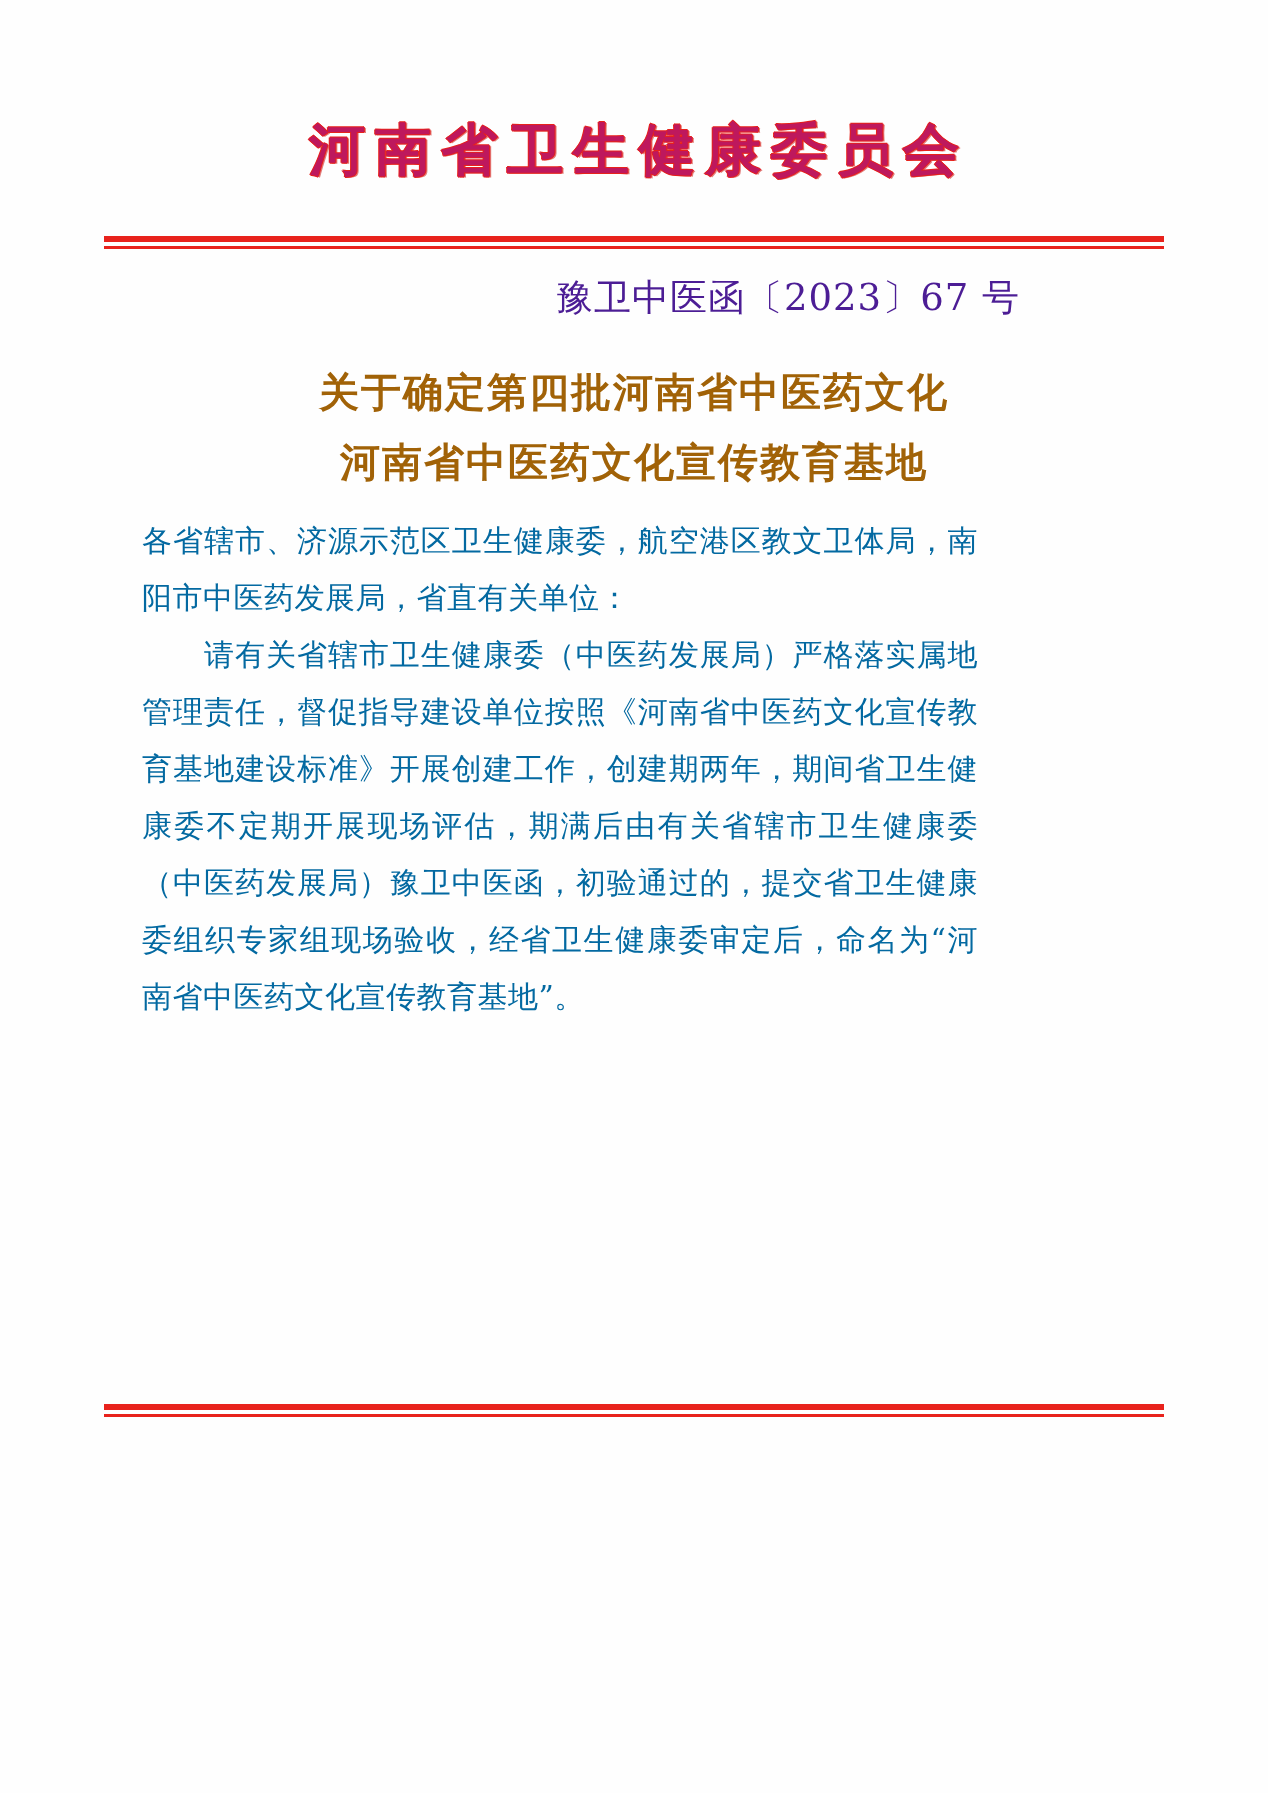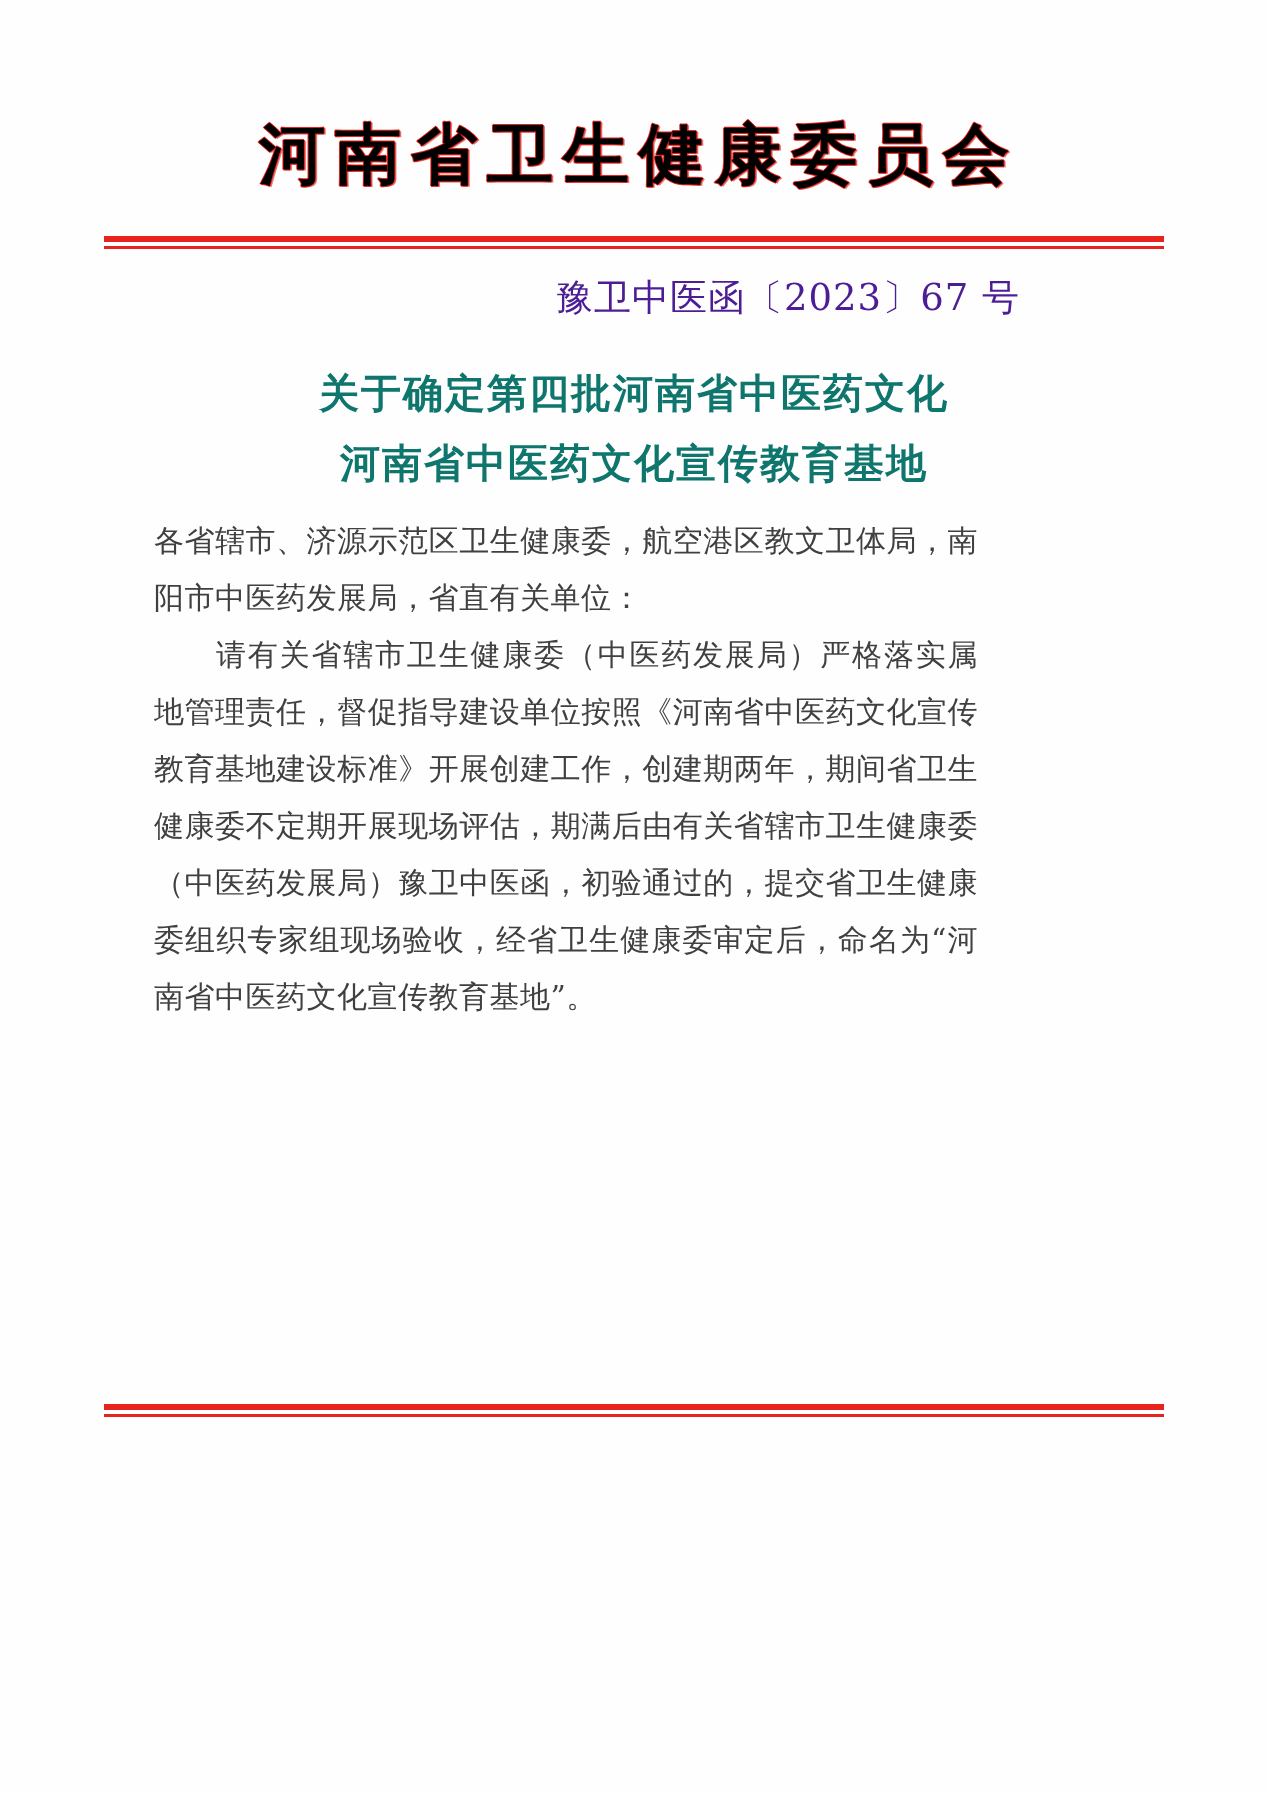--- a/index.html
+++ b/index.html
@@ -28,23 +28,23 @@
   .letterhead {
     position: absolute;
     left: 0;
     top: 120px;
     width: 1268px;
     text-align: center;
   }
   .letterhead-title {
     font-family: "DejaVu Serif", "Liberation Serif", serif;
     font-weight: 700;
-    font-size: 66px;
+    font-size: 56px;
     line-height: 1.05;
-    color: #000000;
+    color: #be185d;
     letter-spacing: 10px;
     text-indent: 10px;
     white-space: nowrap;
     text-shadow:
        1px 0 0 #e8221c,
       -1px 0 0 #e8221c,
        0 1px 0 #e8221c,
        0 -1px 0 #e8221c,
        2px 1px 0 rgba(200,20,16,0.55);
   }
@@ -108,45 +108,45 @@
 
   
   .doc-title {
     position: absolute;
     left: 0;
     top: 358px;
     width: 1268px;
     text-align: center;
   }
   .doc-title .tline {
-    font-family: Liberation Sans, sans-serif;
+    font-family: Liberation Serif, serif;
     font-weight: 700;
     font-size: 40px;
     line-height: 70px;
     letter-spacing: 2px;
-    color: #0f766e;
+    color: #a16207;
     white-space: nowrap;
   }
 
   
   .body-block {
     position: absolute;
     left: 142px;
     top: 512px;
     width: 836px;
   }
   .para {
     font-family: "DejaVu Serif", "Liberation Serif", serif;
     font-size: 30px;
     line-height: 57px;
-    color: #404040;
+    color: #0369a1;
     text-align: justify;
     text-justify: inter-character;
     letter-spacing: 0.5px;
-    margin: 0 0 0 12px;
+    margin: 0 0 0 0;
   }
   .para.indent {
     text-indent: 62px;
   }
   .para + .para {
     margin-top: 0;
   }
 </style>
 </head>
 <body>

